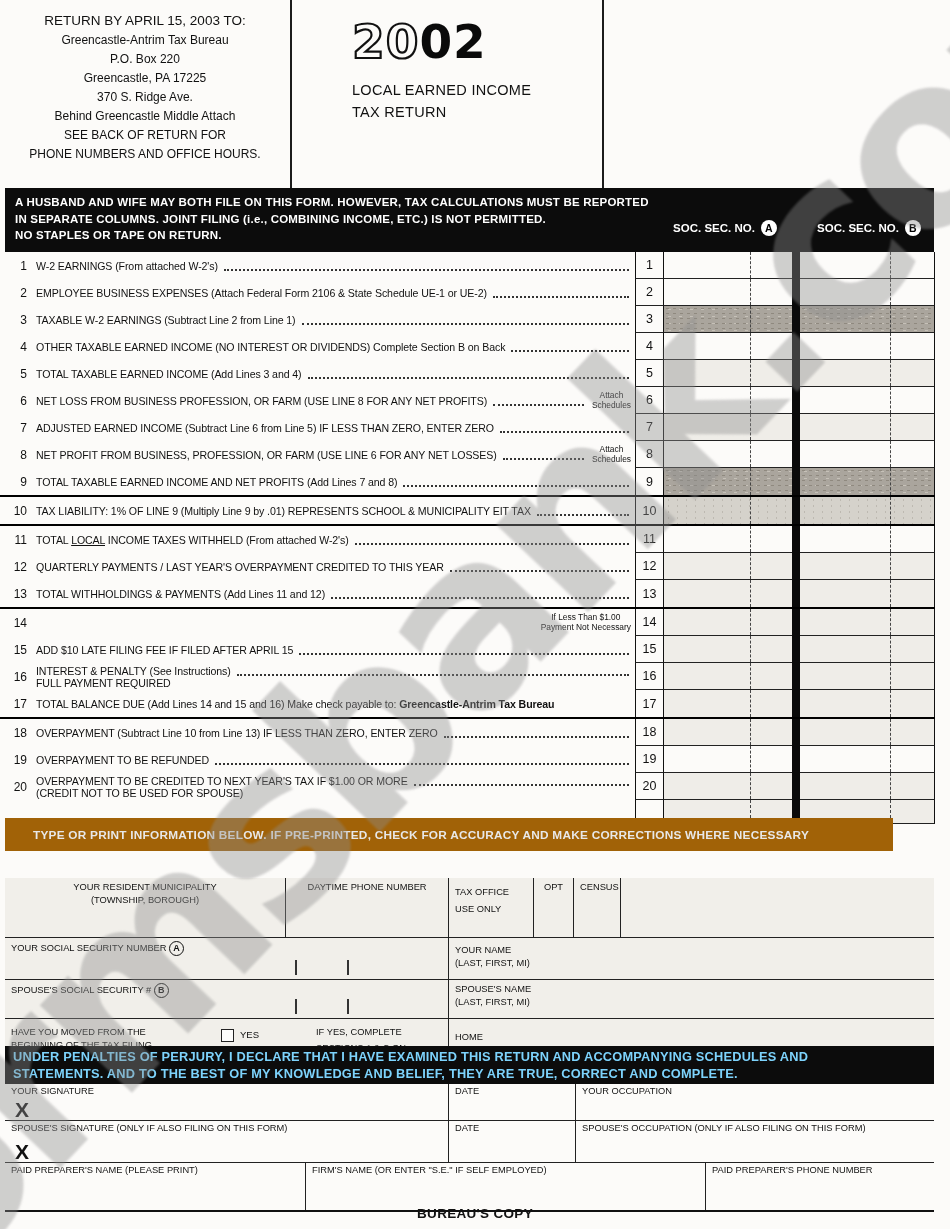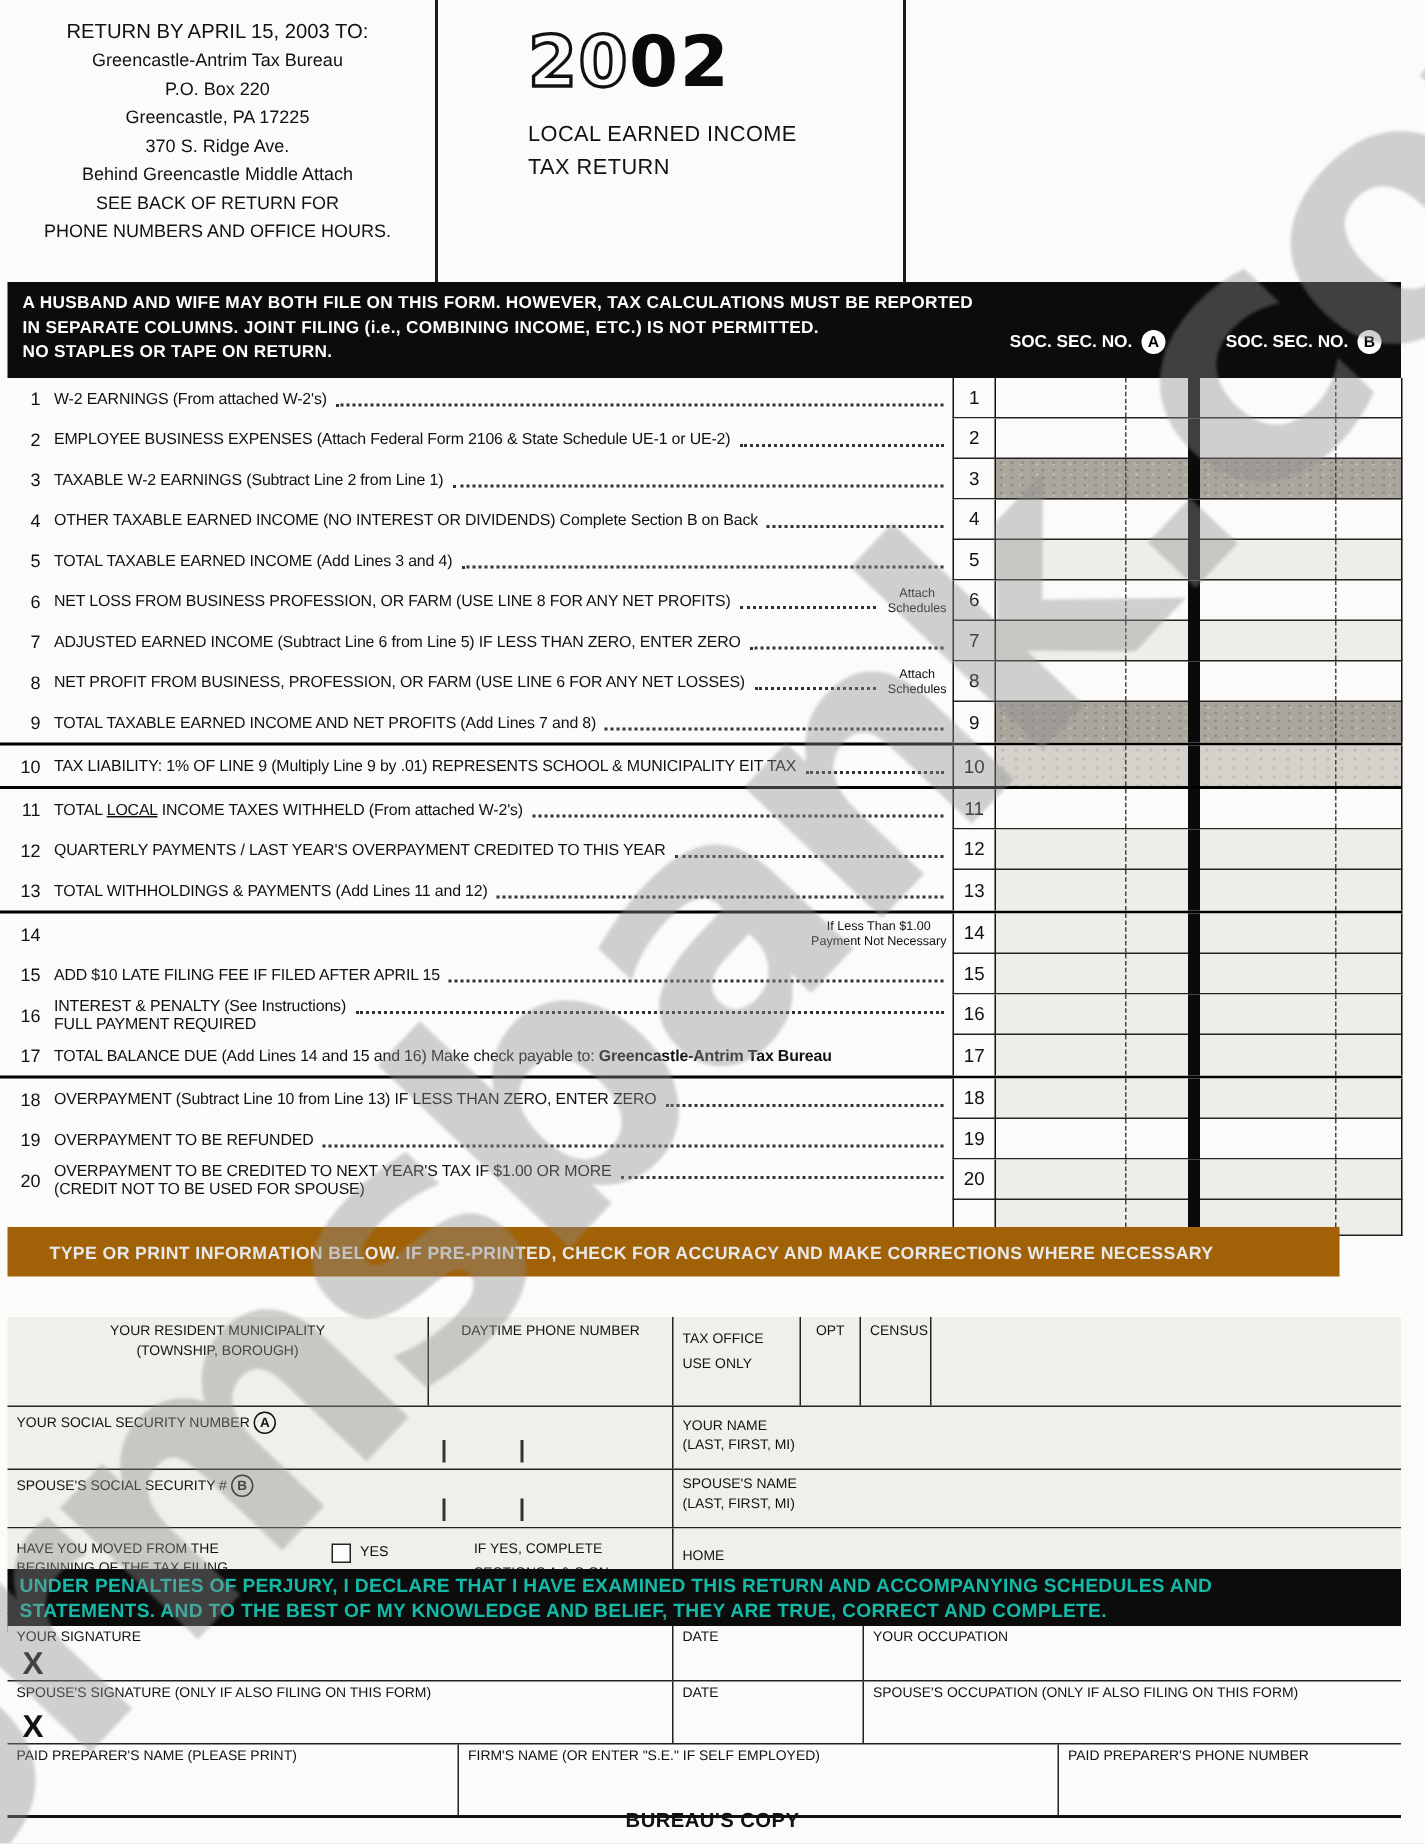--- a/index.html
+++ b/index.html
@@ -57,21 +57,21 @@
   .infotable{position:absolute;left:5px;top:851px;width:929px;margin-top:27px;}
   .irow{display:flex;border-bottom:1px solid #222;background:#f1efea;}
   .icell{box-sizing:border-box;padding:3px 6px;font-size:9.3px;line-height:1.35;}
   .bl{border-left:1px solid #222;}
   .ctr{text-align:center;}
   .r1{height:59px;} .r2{height:41px;} .r3{height:38px;} .r4{height:56px;}
   .tick{position:absolute;width:1.5px;height:15px;background:#333;bottom:4px;}
   .cb{display:flex;align-items:flex-start;gap:6px;margin:3px 0 5px 0;font-size:9.5px;}
   .cbbox{width:11px;height:11px;border:1.5px solid #222;background:#fdfdfc;flex:none;}
   
-  .perjury{position:absolute;left:5px;top:1046px;width:929px;height:42px;background:#0c0c0c;color:#14b8a6;
+  .perjury{position:absolute;left:5px;top:1046px;width:929px;height:42px;background:#0c0c0c;color:#7dd3fc;
            box-sizing:border-box;padding:3px 8px;font-size:12.8px;font-weight:bold;line-height:1.3;letter-spacing:.2px;}
   
   .sigtable{position:absolute;left:5px;top:1084px;width:929px;background:#fcfbf9;}
   .srow{display:flex;border-bottom:1px solid #222;position:relative;}
   .srow.last{border-bottom:2px solid #111;}
   .scell{box-sizing:border-box;padding:2px 6px;font-size:9.3px;position:relative;}
   .r5{height:36px;} .r6{height:41px;} .r7{height:47px;}
   .xmark{position:absolute;left:10px;bottom:0;font-size:21px;font-weight:bold;line-height:1;}
   .bureaucopy{position:absolute;left:0;top:1206px;width:950px;text-align:center;font-size:13.5px;font-weight:bold;letter-spacing:.3px;}
   

